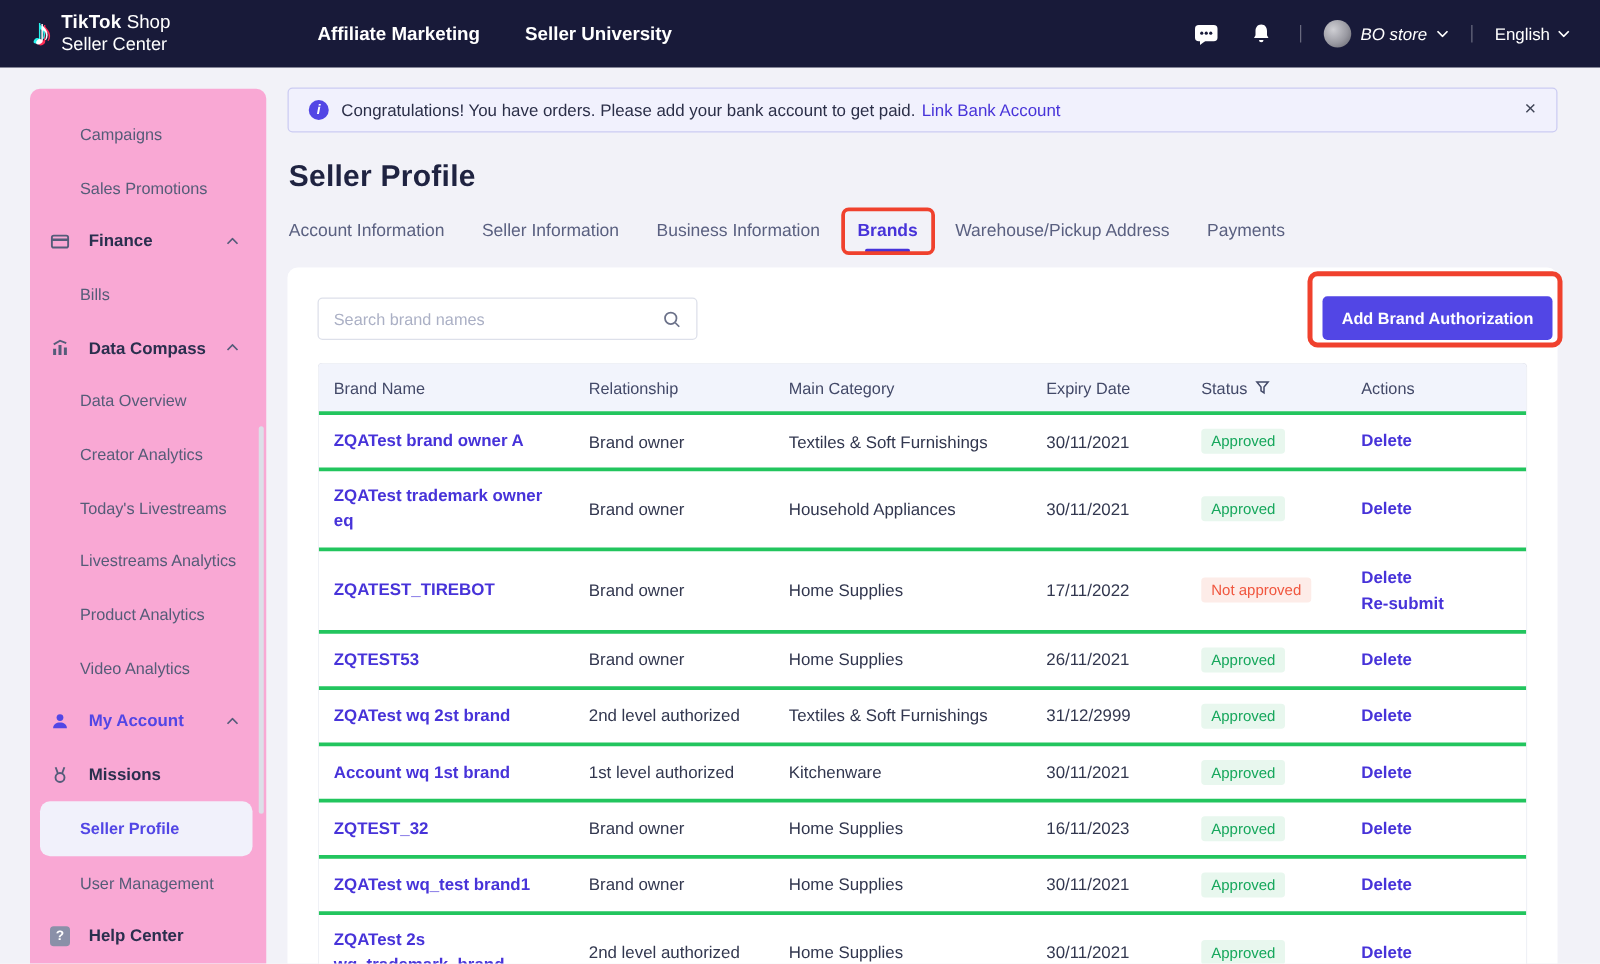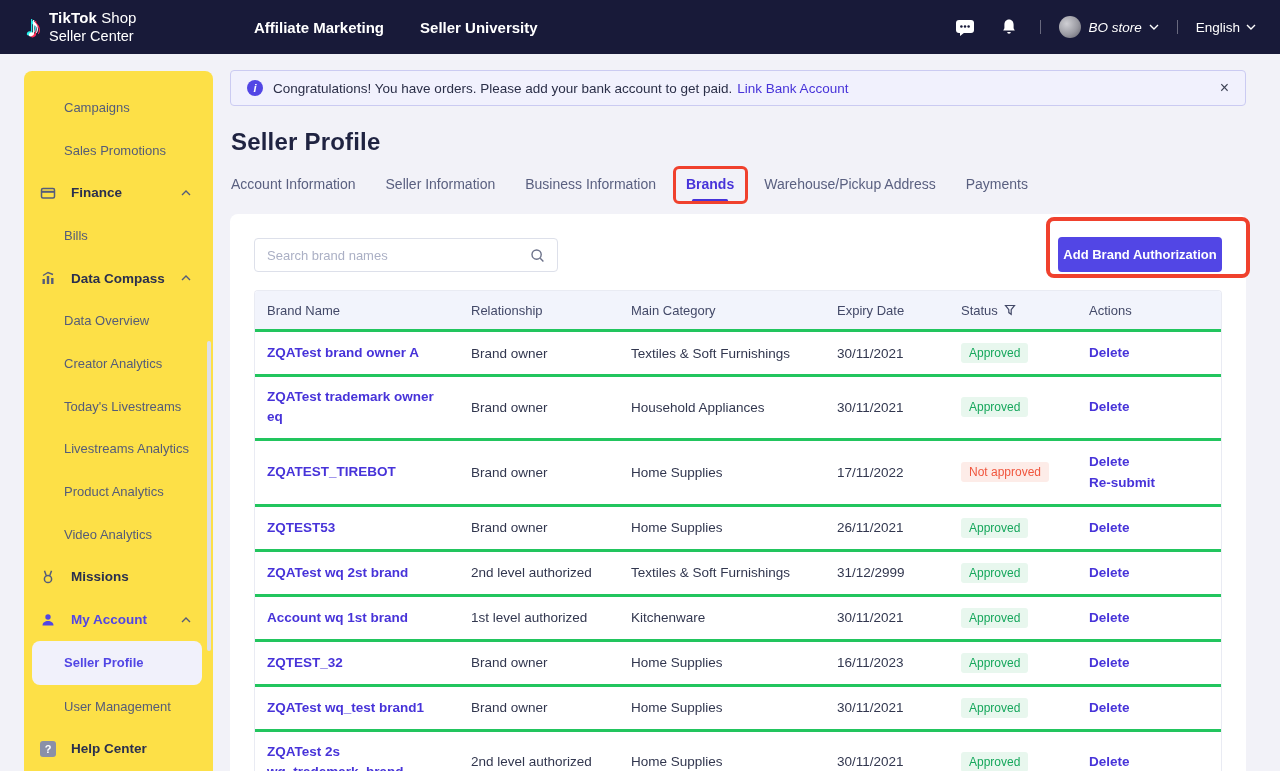--- a/index.html
+++ b/index.html
@@ -21,21 +21,21 @@
   .topright { position:absolute; right:24px; top:0; height:54px; display:flex; align-items:center; gap:18px; }
   .icon-btn { display:flex; align-items:center; justify-content:center; width:26px; height:26px; }
   .vdiv { width:1px; height:14px; background:rgba(255,255,255,.35); }
   .store-chip { display:flex; align-items:center; gap:7px; color:#fff; font-size:13.5px;font-style:italic; }
   .avatar { width:22px; height:22px; border-radius:50%;
             background:radial-gradient(circle at 35% 35%, #cfcfd4 0%, #9a9aa2 55%, #5e5e68 100%); }
   .chev { display:flex; align-items:center; }
   .lang-chip { display:flex; align-items:center; gap:6px; color:#fff; font-size:13.5px; }
 
   
-  .sidebar { position:absolute; left:24px; top:71px; width:189px; height:700px; background:#fde047; border-radius:8px 8px 0 0; padding-top:15px; z-index:5; }
+  .sidebar { position:absolute; left:24px; top:71px; width:189px; height:700px; background:#f9a8d4; border-radius:8px 8px 0 0; padding-top:15px; z-index:5; }
   .side-item { position:relative; height:42.7px; display:flex; align-items:center; font-size:13px; color:#555C78; cursor:pointer; }
   .side-item.sub { padding-left:40px; }
   .side-item.section { padding-left:16px; font-weight:700; font-size:13.5px; color:#2A2F4E; gap:15px; }
   .side-item.section .chevron { position:absolute; right:22px; top:50%; transform:translateY(-50%); }
   .side-item.active-section { color:#5246E5; }
   .side-item.active-sub { background:#F1F1FB; border-radius:8px; margin:0 11px 0 8px; padding-left:32px; color:#5246E5; font-weight:700; height:44px; }
   .side-icon { display:flex; width:16px; justify-content:center; }
   .side-scrollbar { position:absolute; right:2px; top:270px; width:4px; height:310px; background:#DDDFE8; border-radius:2px; }
 
   
@@ -51,21 +51,21 @@
   .tab { position:relative; font-size:14px; color:#5A6080; padding-bottom:12px; cursor:pointer; }
   .tab.active { color:#4733D9; font-weight:700; }
   .tab.active .tab-underline { position:absolute; left:50%; transform:translateX(-50%); bottom:2px; width:36px; height:3px; border-radius:2px; background:#4733D9; }
 
   
   .card { position:absolute; left:230px; top:214px; width:1016px; height:557px; background:#fff; border-radius:8px 8px 0 0; z-index:4; }
   .search-box { position:absolute; left:24px; top:24px; width:304px; height:34px; border:1px solid #DDE0EA; border-radius:4px; background:#fff; display:flex; align-items:center; padding:0 12px; }
   .search-box input { border:none; outline:none; flex:1; font-size:13px; color:#2B2F48; font-family:"Liberation Sans", sans-serif; background:transparent; }
   .search-box input::placeholder { color:#ABB0C5; }
   .add-btn-wrap { position:absolute; left:828px; top:23px; width:164px; height:35px; }
-  .add-btn { width:164px; height:35px; background:#5246E5; color:#fff; border:none; border-radius:4px; font-size:13px; font-weight:700; cursor:pointer; font-family:"Liberation Sans", sans-serif;text-align:center; }
+  .add-btn { width:184px; height:35px; background:#5246E5; color:#fff; border:none; border-radius:4px; font-size:13px; font-weight:700; cursor:pointer; font-family:"Liberation Sans", sans-serif;text-align:center; }
 
   
   .table { position:absolute; left:24px; top:76px; width:968px; border:1px solid #E9EBF3; border-bottom:none; border-radius:4px 4px 0 0; overflow:hidden; }
   .thead, .trow { display:grid; grid-template-columns:204px 160px 206px 124px 128px 1fr; }
   .thead { background:#F2F4FC; height:38px; align-items:center; }
   .th { font-size:13px; color:#434968; padding-left:12px; display:flex; align-items:center; gap:6px; }
   .trow { min-height:45px; align-items:center; border-top:3px solid #22c55e; background:#fff; }
   .trow:first-of-type { border-top:none; }
   .td { font-size:13.5px; color:#32374F; padding:10px 8px 10px 12px; }
   .brand-link { color:#4733D9; font-weight:600; text-decoration:none; cursor:pointer; line-height:1.5; display:inline-block; }
@@ -191,44 +191,44 @@
     <div class="side-item sub">
         <span>Livestreams Analytics</span>
       </div>
     <div class="side-item sub">
         <span>Product Analytics</span>
       </div>
     <div class="side-item sub">
         <span>Video Analytics</span>
       </div>
 
+    <div class="side-item section active-section">
+      <span class="side-icon">
+        <svg width="16" height="16" viewBox="0 0 16 16">
+            <circle cx="8" cy="5" r="2.7" fill="#5246E5"></circle>
+            <path d="M2.5 13.5 C2.5 10.6 5 9 8 9 C11 9 13.5 10.6 13.5 13.5 Z" fill="#5246E5"></path>
+          </svg>
+      </span>
+      <span>My Account</span>
+      <span class="chevron">
+        <svg width="10" height="6" viewBox="0 0 10 6">
+            <polyline points="1,5 5,1 9,5" fill="none" stroke="#555C7A" stroke-width="1.4"></polyline>
+          </svg>
+      </span>
+    </div>
+
     <div class="side-item section">
       <span class="side-icon">
         <svg width="16" height="16" viewBox="0 0 16 16">
             <circle cx="8" cy="10" r="3.6" fill="none" stroke="#555C7A" stroke-width="1.5"></circle>
             <polyline points="4.5,1.8 6.2,6.4" fill="none" stroke="#555C7A" stroke-width="1.5"></polyline>
             <polyline points="11.5,1.8 9.8,6.4" fill="none" stroke="#555C7A" stroke-width="1.5"></polyline>
           </svg>
       </span>
       <span>Missions</span>
-    </div>
-
-    <div class="side-item section active-section">
-      <span class="side-icon">
-        <svg width="16" height="16" viewBox="0 0 16 16">
-            <circle cx="8" cy="5" r="2.7" fill="#5246E5"></circle>
-            <path d="M2.5 13.5 C2.5 10.6 5 9 8 9 C11 9 13.5 10.6 13.5 13.5 Z" fill="#5246E5"></path>
-          </svg>
-      </span>
-      <span>My Account</span>
-      <span class="chevron">
-        <svg width="10" height="6" viewBox="0 0 10 6">
-            <polyline points="1,5 5,1 9,5" fill="none" stroke="#555C7A" stroke-width="1.4"></polyline>
-          </svg>
-      </span>
     </div>
     <div class="side-item sub active-sub">
         <span>Seller Profile</span>
       </div>
     <div class="side-item sub">
         <span>User Management</span>
       </div>
 
     <div class="side-item section">
       <span class="side-icon" style="width:16px;height:16px;background:#8A90A8;border-radius:3px;color:#fff;font-size:11px;font-weight:700;display:flex;align-items:center;justify-content:center;">?</span>

